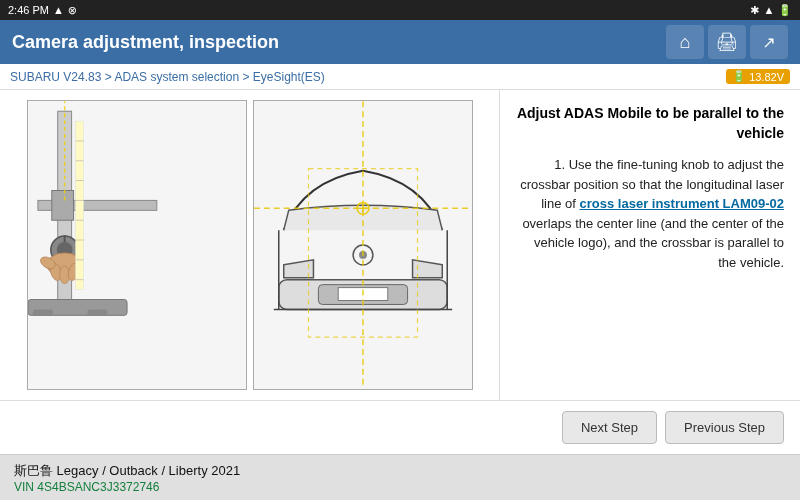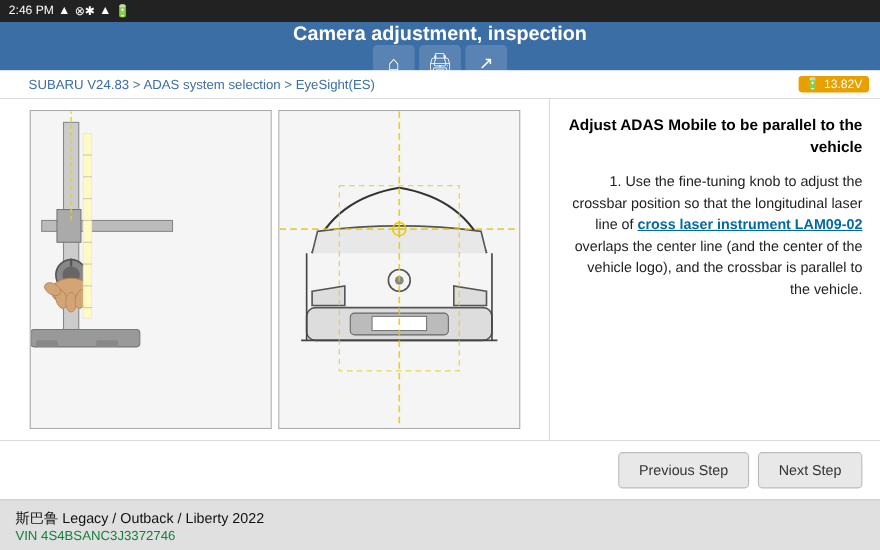--- a/index.html
+++ b/index.html
@@ -6,35 +6,34 @@
     body { width: 800px; height: 500px; font-family: Arial, sans-serif; background: #f0f0f0; overflow: hidden; }
 
     
     .status-bar {
       background: #222;
       color: #fff;
       font-size: 11px;
       height: 20px;
       display: flex;
       align-items: center;
-      justify-content: flex-start;
+      justify-content: space-between;
       padding: 0 8px;
     }
     .status-bar-left { display: flex; align-items: center; gap: 4px; }
     .status-bar-right { display: flex; align-items: center; gap: 4px; }
 
     
     .header {
       background: #3b6ea5;
       height: 44px;
       display: flex;
       align-items: center;
       justify-content: space-between;
       padding: 0 12px;
-      flex-direction: column;
     }
     .header-title {
       color: #fff;
       font-size: 18px;
       font-weight: bold;
     }
     .header-icons {
       display: flex;
       gap: 4px;
     }
@@ -58,21 +57,20 @@
       border-bottom: 1px solid #ddd;
       height: 26px;
       display: flex;
       align-items: center;
       justify-content: space-between;
       padding: 0 10px;
     }
     .breadcrumb {
       color: #3b6ea5;
       font-size: 12px;
-      margin-left: 16px;
     }
     .voltage-badge {
       background: #e8a000;
       color: #fff;
       font-size: 11px;
       padding: 1px 6px;
       border-radius: 3px;
       display: flex;
       align-items: center;
       gap: 3px;
@@ -305,20 +303,20 @@
   <div class="text-panel">
     <div class="instruction-title">Adjust ADAS Mobile to be parallel to the vehicle</div>
     <div class="instruction-body">
       <span>1. Use the fine-tuning knob to adjust the crossbar position so that the longitudinal laser line of </span><span class="highlight-link">cross laser instrument LAM09-02</span><span> overlaps the center line (and the center of the vehicle logo), and the crossbar is parallel to the vehicle.</span>
     </div>
   </div>
 
 </div>
 
 <div class="bottom-controls">
+  <button class="step-btn">Next Step</button>
   <button class="step-btn">Previous Step</button>
-  <button class="step-btn">Next Step</button>
 </div>
 
 <div class="vehicle-footer">
-  <span class="vehicle-model">斯巴鲁 Legacy / Outback / Liberty 2022</span>
+  <span class="vehicle-model">斯巴鲁 Legacy / Outback / Liberty 2021</span>
   <span class="vehicle-vin">VIN 4S4BSANC3J3372746</span>
 </div>
 
 </body></html>

